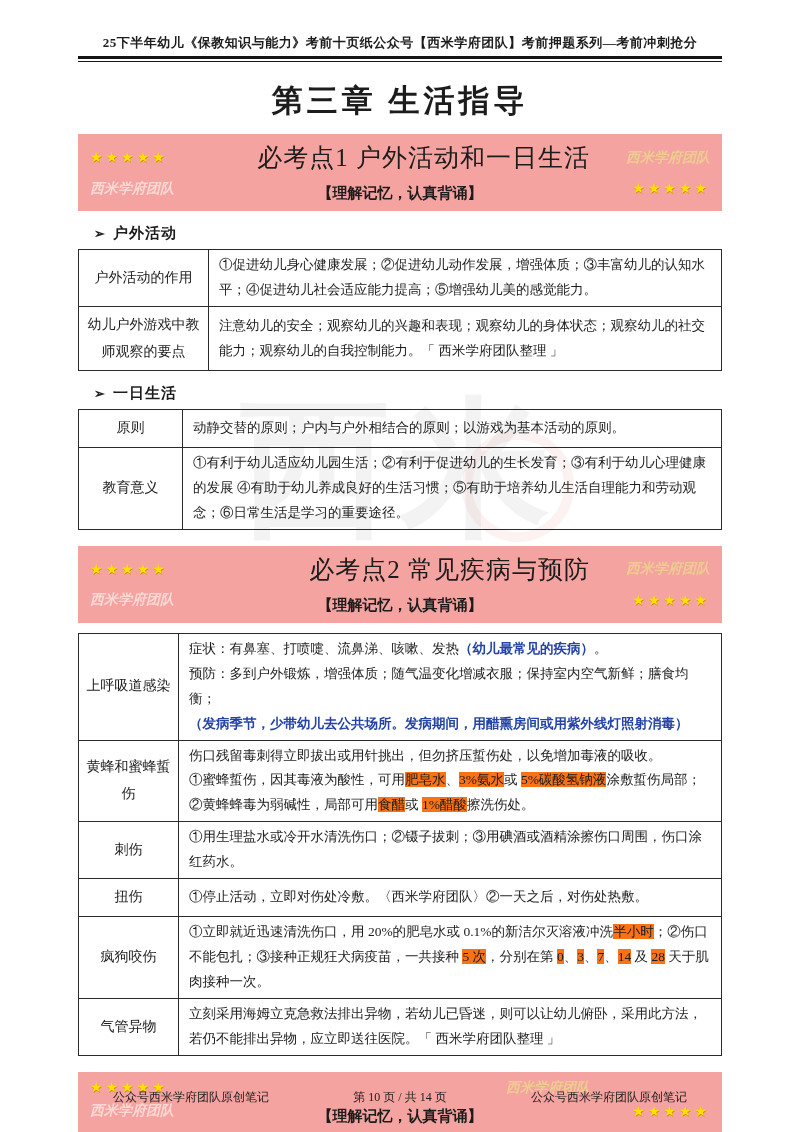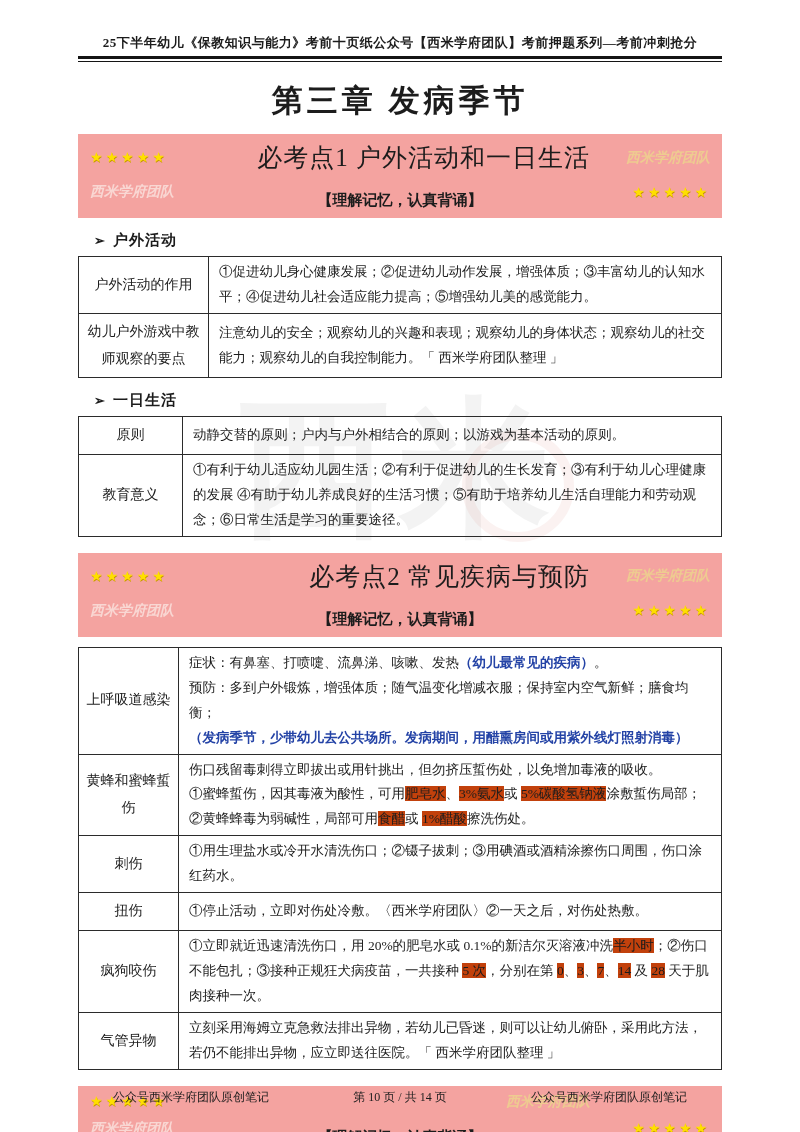--- a/index.html
+++ b/index.html
@@ -17,41 +17,41 @@
     font-size:13px; font-weight:bold; letter-spacing:0.5px;}
   .rule-thick { border-top:3.5px solid #141414; margin-top:4px; }
   .rule-thin  { border-top:1.5px solid #141414; margin-top:2px; }
 
   .doc-title { text-align:center; font-size:31px; font-weight:900; letter-spacing:4px;
     margin:18px 0 12px; }
 
   .banner { background:#f4a3a0; padding:7px 12px 8px; margin:6px 0 10px; }
   .b-row { display:grid; grid-template-columns:120px 1fr 120px; align-items:center; }
   .b-title { text-align:right; font-size:25px; font-weight:400; letter-spacing:1px; }
-  .b-sub { text-align:center; font-size:15px; font-weight:bold; margin-top:17px; }
+  .b-sub { text-align:center; font-size:15px; font-weight:bold; margin-top:10px; }
   .stars { color:#ffdf00; font-size:14px; letter-spacing:3px;
     text-shadow:0.5px 0.5px 0 #c49600; white-space:nowrap; }
   .stars.r { text-align:right; }
   .brand { font-size:14px; font-weight:bold; font-style:italic; white-space:nowrap; }
   .brand.tr { color:#eecb90; text-align:right; }
   .brand.bl { color:#f9d7d3; text-align:left; }
 
   .sec-head { font-size:15px; font-weight:bold; margin:13px 16px 6px; letter-spacing:1px;}
   .sec-head .arrow { font-size:13px; margin-right:7px; }
 
   table { width:100%; border-collapse:collapse; table-layout:fixed; }
   td { border:1.6px solid #2b2b2b; font-size:13.5px; vertical-align:middle; }
   td.lbl { text-align:center; padding:5px 4px; line-height:1.9; font-size:14px; }
   td.cnt { padding:3px 10px; line-height:1.85; }
   table.t1 td.lbl { width:130px; }
   table.t2 td.lbl { width:104px; }
   table.t3 td.lbl { width:100px; }
   .rline { }
   .seg-blue { color:#2443a6; font-weight:bold; }
-  .seg-hl { background:#c2410c; }
+  .seg-hl { background:#f97316; }
 
   .psych-box { border:1.8px solid #2b2b2b; padding:7px 12px; font-size:14px;
     line-height:2.15; margin-top:2px; }
 
   .ftr { position:absolute; left:0; right:0; bottom:26px; display:flex;
     justify-content:space-between; padding:0 113px; font-size:12px; z-index:1; }
 </style>
 </head>
 <body>
 
@@ -64,21 +64,21 @@
 
   <div class="content">
 
     <div class="hdr">
       <span>25下半年幼儿《保教知识与能力》考前十页纸</span>
       <span>公众号【西米学府团队】考前押题系列—考前冲刺抢分</span>
     </div>
     <div class="rule-thick"></div>
     <div class="rule-thin"></div>
 
-    <div class="doc-title">第三章 发病季节</div>
+    <div class="doc-title">第三章 生活指导</div>
 
     <div class="banner">
       <div class="b-row">
         <span class="stars">★★★★★</span>
         <span class="b-title">必考点1 户外活动和一日生活</span>
         <span class="brand tr">西米学府团队</span>
       </div>
       <div class="b-row">
         <span class="brand bl">西米学府团队</span>
         <span class="b-sub">【理解记忆，认真背诵】</span>

